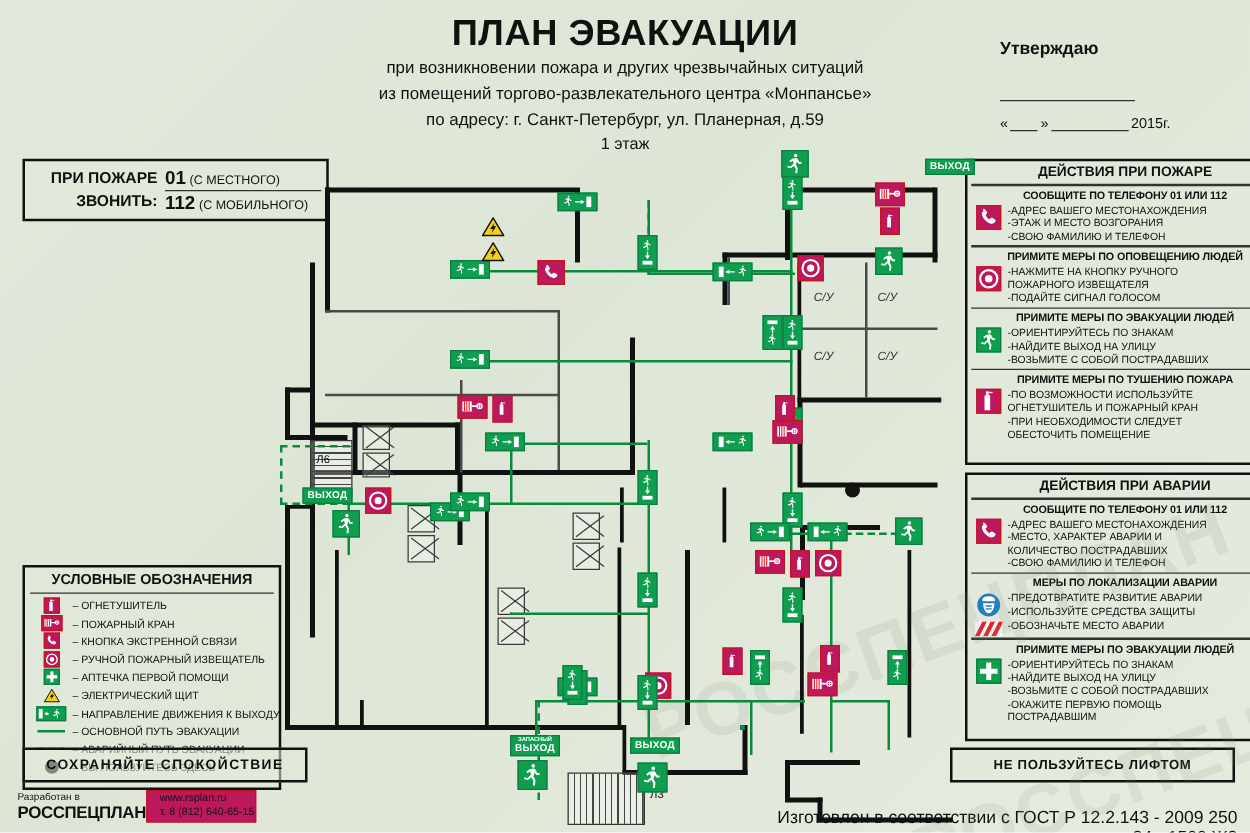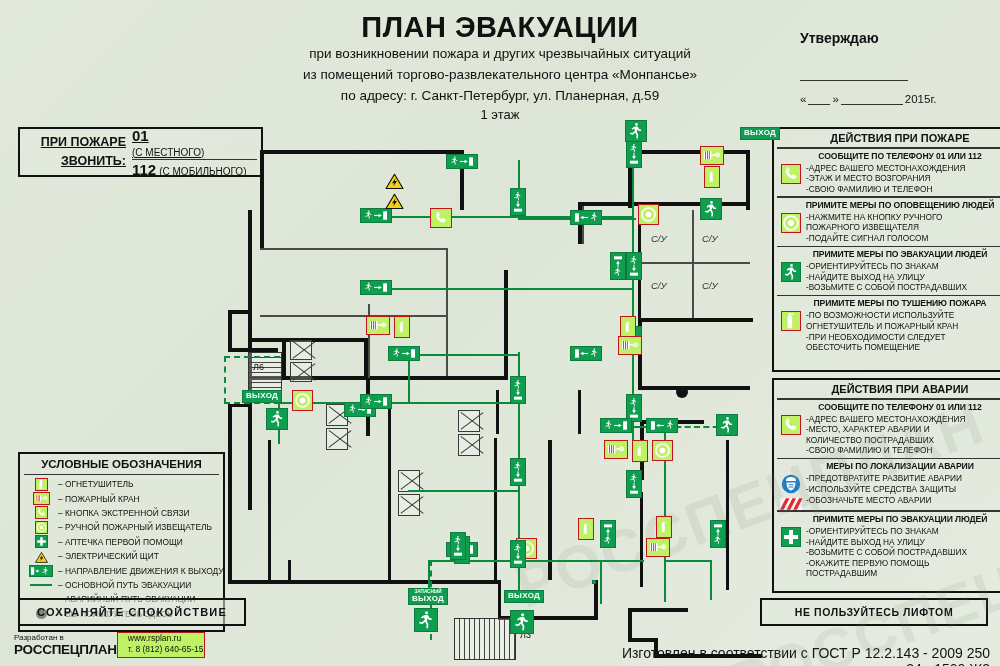--- a/index.html
+++ b/index.html
@@ -24,25 +24,25 @@
   #hdr .t3{font-size:13px;margin-top:2px;}
 
   #approve{position:absolute;left:800px;top:30px;width:185px;}
   #approve .ap-t{font-size:14px;font-weight:bold;}
   #approve .ln1{margin-top:33px;width:108px;border-bottom:1px solid #333;height:1px;}
   #approve .ln2{margin-top:12px;font-size:11.5px;display:flex;align-items:flex-end;gap:2px;}
   #approve .ln2 .u{display:inline-block;border-bottom:1px solid #333;height:11px;}
 
   
   #phonebox{left:18px;top:127px;width:245px;height:50px;border-width:2px;}
-  #phonebox .inner{display:flex;height:100%;align-items:center;text-decoration:underline;}
+  #phonebox .inner{display:flex;height:100%;align-items:center;}
   #phonebox .lab{width:106px;text-align:right;font-size:12.5px;font-weight:bold;line-height:1.5;padding-right:6px;}
   #phonebox .nums{flex:1;padding-right:4px;}
   #phonebox .nrow{display:flex;align-items:baseline;justify-content:flex-start;gap:3px;padding:1px 0;}
-  #phonebox .nrow.top{border-bottom:1px solid #333;flex-direction:column;}
+  #phonebox .nrow.top{border-bottom:1px solid #333;}
   #phonebox .num{font-size:15px;font-weight:bold;}
   #phonebox .sfx{font-size:10px;}
 
   
   .panel{left:772px;width:256px;}
   #panel-fire{top:127px;height:245px;}
   #panel-acc{top:378px;height:215px;}
   .panel .hd{font-size:11px;font-weight:bold;text-align:center;padding:3px 0 3px;}
   .panel .sep{height:1.5px;background:#333;margin:0 3px;}
   .panel .sub{font-size:8.6px;font-weight:bold;text-align:center;padding:2px 2px 1px;letter-spacing:-.1px;}
@@ -94,21 +94,21 @@
   .shaft:after{transform:translateY(-50%) rotate(-37deg);}
 
   
   .stairs{position:absolute;border:1.4px solid #333;background:rgba(255,255,255,0.3);box-sizing:border-box;
       background-image:repeating-linear-gradient(to bottom,transparent 0 4px,#444 4px 5px);}
   .stairs.vert{background-image:repeating-linear-gradient(to right,transparent 0 4px,#444 4px 5px);}
 
   
   .sign{position:absolute;box-sizing:border-box;}
   .g{background:#0f9d4f;border:1px solid #0b7c3d;}
-  .r{background:#bef264;border:1px solid #c0151c;}
+  .r{background:#be185d;border:1px solid #c0151c;}
   .sign svg{display:block;}
   .exitlabel{position:absolute;background:#0f9d4f;color:#fff;font-size:8px;font-weight:bold;
       padding:1px 3px;letter-spacing:.3px;line-height:1.1;text-align:center;border:1px solid #0b7c3d;}
   .exitlabel .sm{display:block;font-size:4.6px;line-height:1;letter-spacing:0;}
 </style>
 </head>
 <body>
 
 <div id="page">
 

